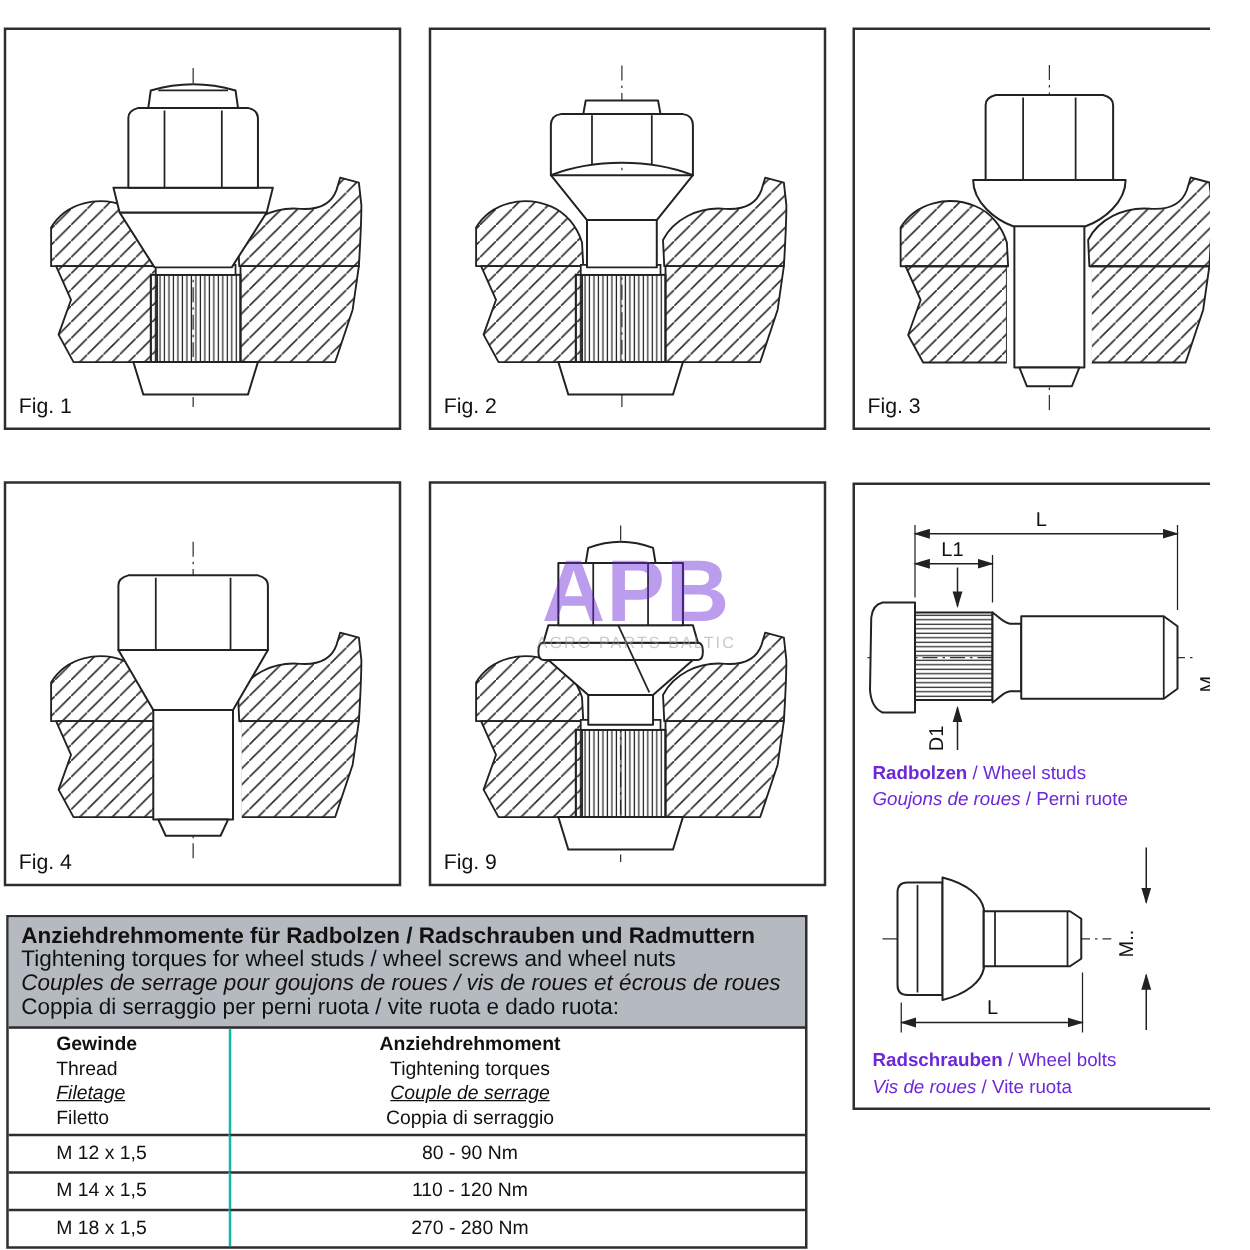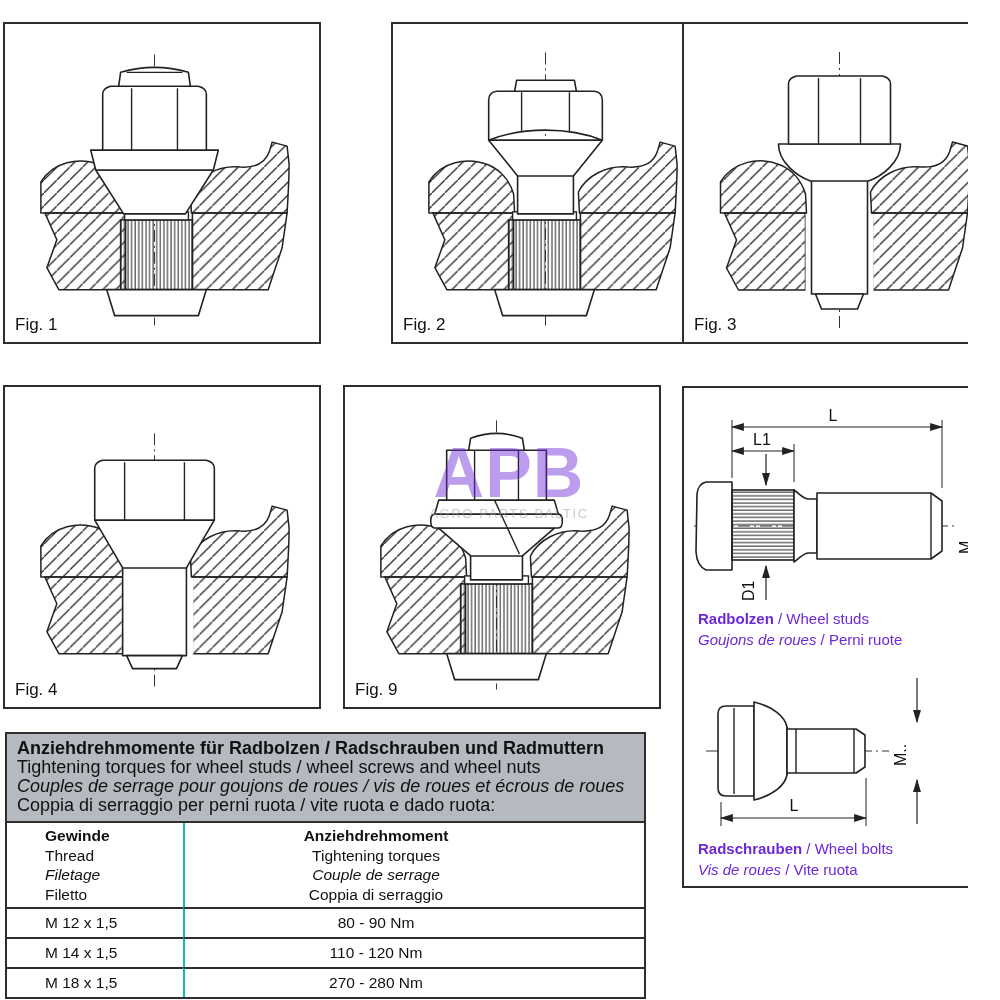--- a/index.html
+++ b/index.html
@@ -31,21 +31,21 @@
   .thead{background:#b5b9c0;padding:5px 10px 6px 10px;border-bottom:2px solid #2e2e2e;}
   .thead p{margin:0;font-size:18px;line-height:19px;}
   .thead .b{font-weight:bold;}
   .thead .i{font-style:italic;}
   .tgrid{display:grid;grid-template-columns:176px 1fr;}
   .tcell{padding:3px 0;}
   .tcell.left{padding-left:38px;}
   .tcell.right{border-left:2px solid #14b8a6;text-align:center;padding-right:77px;}
   .tcell p{margin:0;font-size:15.5px;line-height:19.5px;}
   .tcell .b{font-weight:bold;}
-  .tcell .i{font-style:italic;}
+  .tcell .i{font-style:italic;text-decoration:underline;}
   .trow{display:contents;}
   .trow .tcell{border-top:2px solid #2e2e2e;height:22px;display:flex;align-items:center;}
   .trow .tcell.right{justify-content:center;align-items:center;}
   .trow .tcell p{font-size:15.5px;}
 </style>
 </head>
 <body>
 
 <div class="page">
 
@@ -89,21 +89,21 @@
       <path class="wh" d="M86,126 L214,126 L209,146 L91,146 Z"></path>
       <path class="wh" d="M98,70 Q98,64 106,62 L194,62 Q202,64 202,70 L202,126 L98,126 Z"></path>
       <line class="ln" x1="127" y1="64" x2="127" y2="126"></line>
       <line class="ln" x1="173" y1="64" x2="173" y2="126"></line>
       <path class="wh" d="M116,48 Q150,38 184,48 L186,62 L114,62 Z"></path>
       <line class="ln" x1="122" y1="48" x2="178" y2="48"></line>
     </svg>
     <div class="figlabel">Fig. 1</div>
   </div>
 
-  <div class="figbox" style="left:343px;top:22px;width:314px;height:318px;margin-left:48px;">
+  <div class="figbox" style="left:343px;top:22px;width:314px;height:318px;">
     <svg class="figsvg" viewBox="0 0 315 318">
       <line class="cl" x1="153" y1="28" x2="153" y2="302"></line>
       <use href="#hubx"></use>
       <use href="#splinedShank"></use>
       <use href="#bossx"></use>
       <rect class="wh" x="125" y="150" width="56" height="40"></rect>
       <path class="wh" d="M96,116 L210,116 L181,152 L125,152 Z"></path>
       <path class="wh" d="M96,76 Q96,68 104,67 L202,67 Q210,68 210,76 L210,116 C192,109 172,106 153,106 C134,106 114,109 96,116 Z"></path>
       <line class="ln" x1="129" y1="68" x2="129" y2="107"></line>
       <line class="ln" x1="177" y1="68" x2="177" y2="107"></line>

